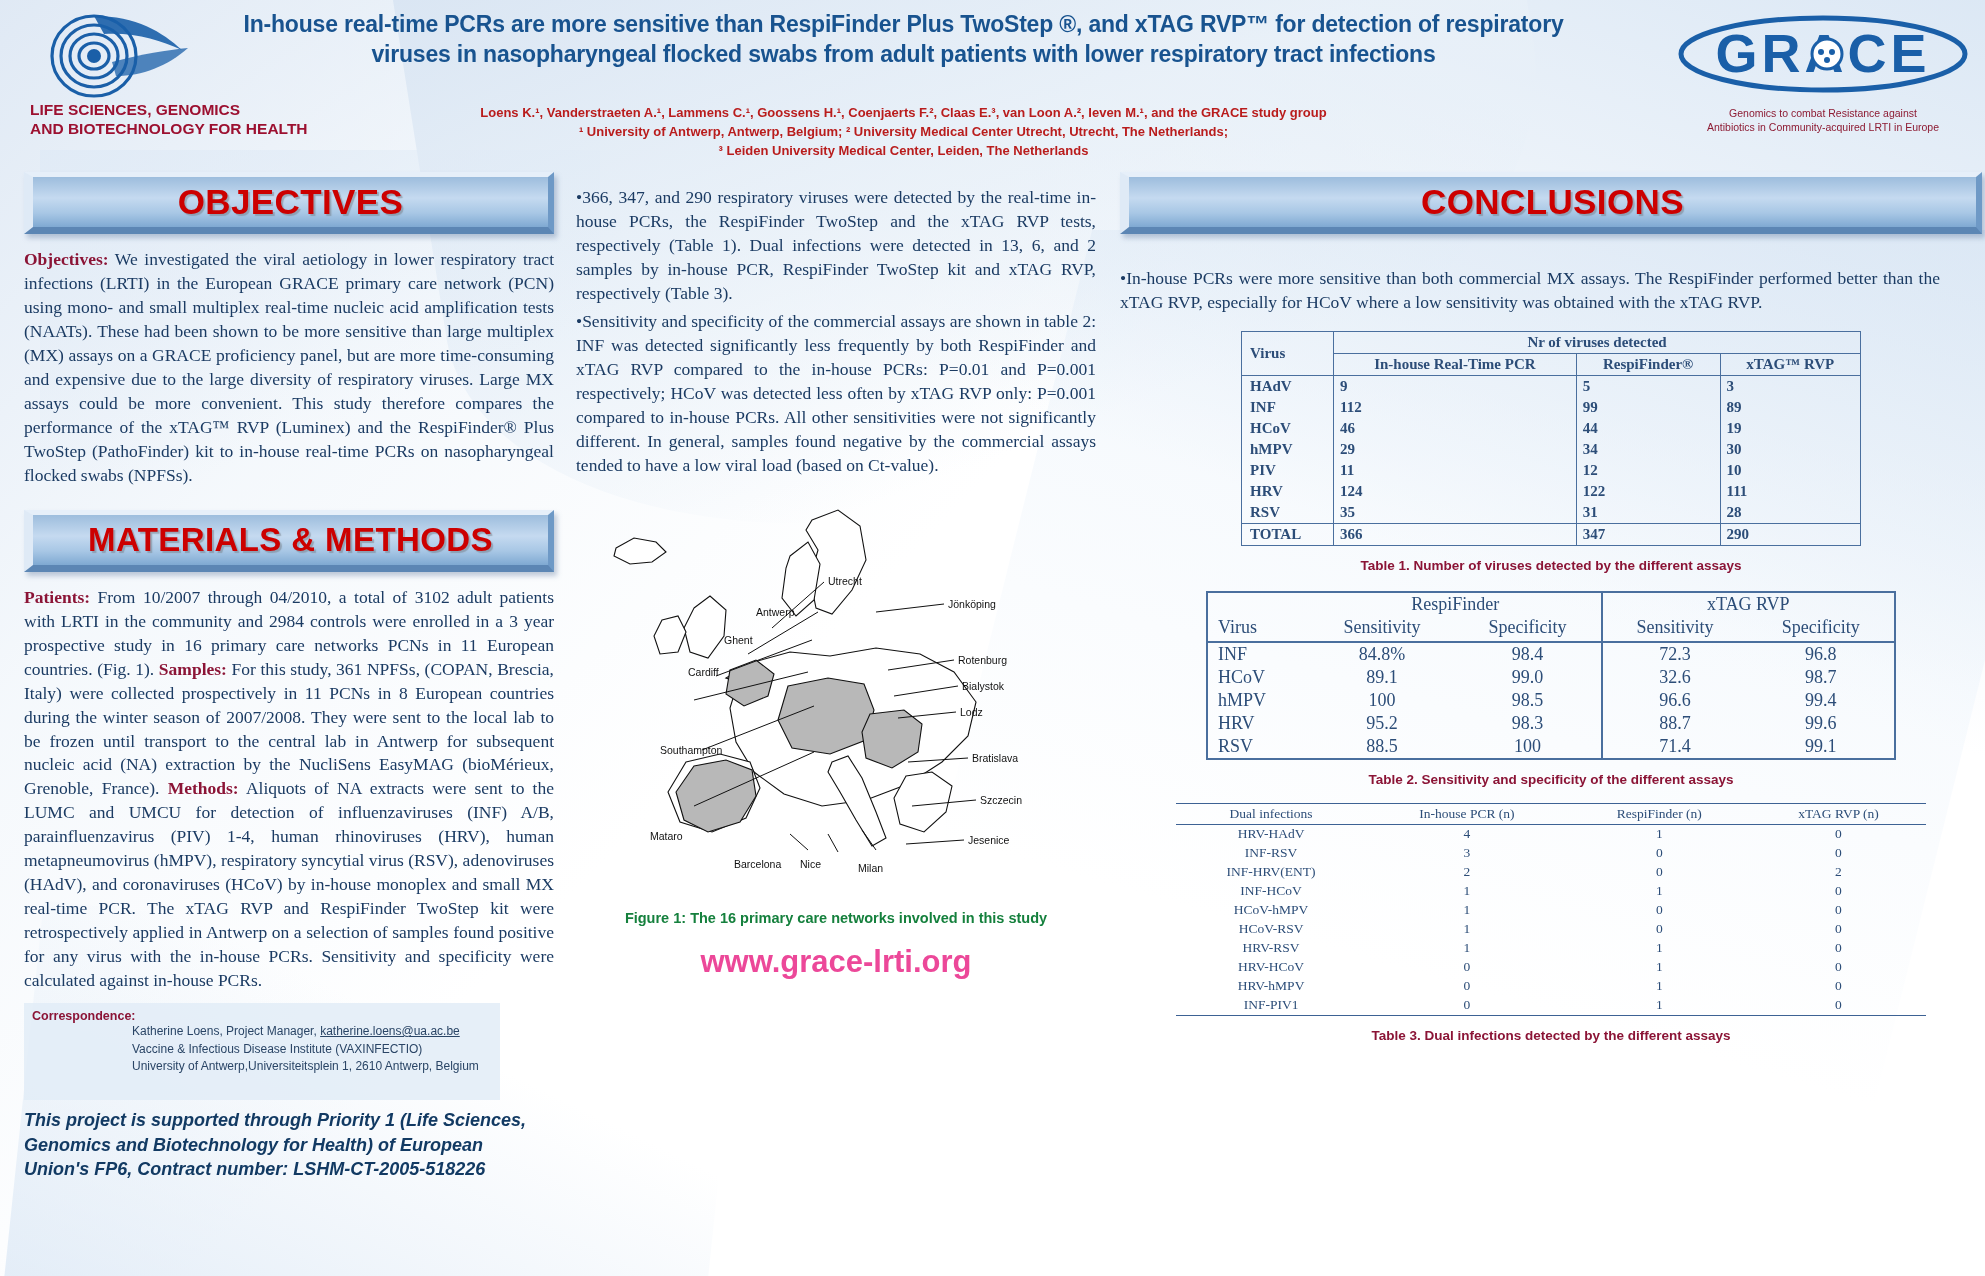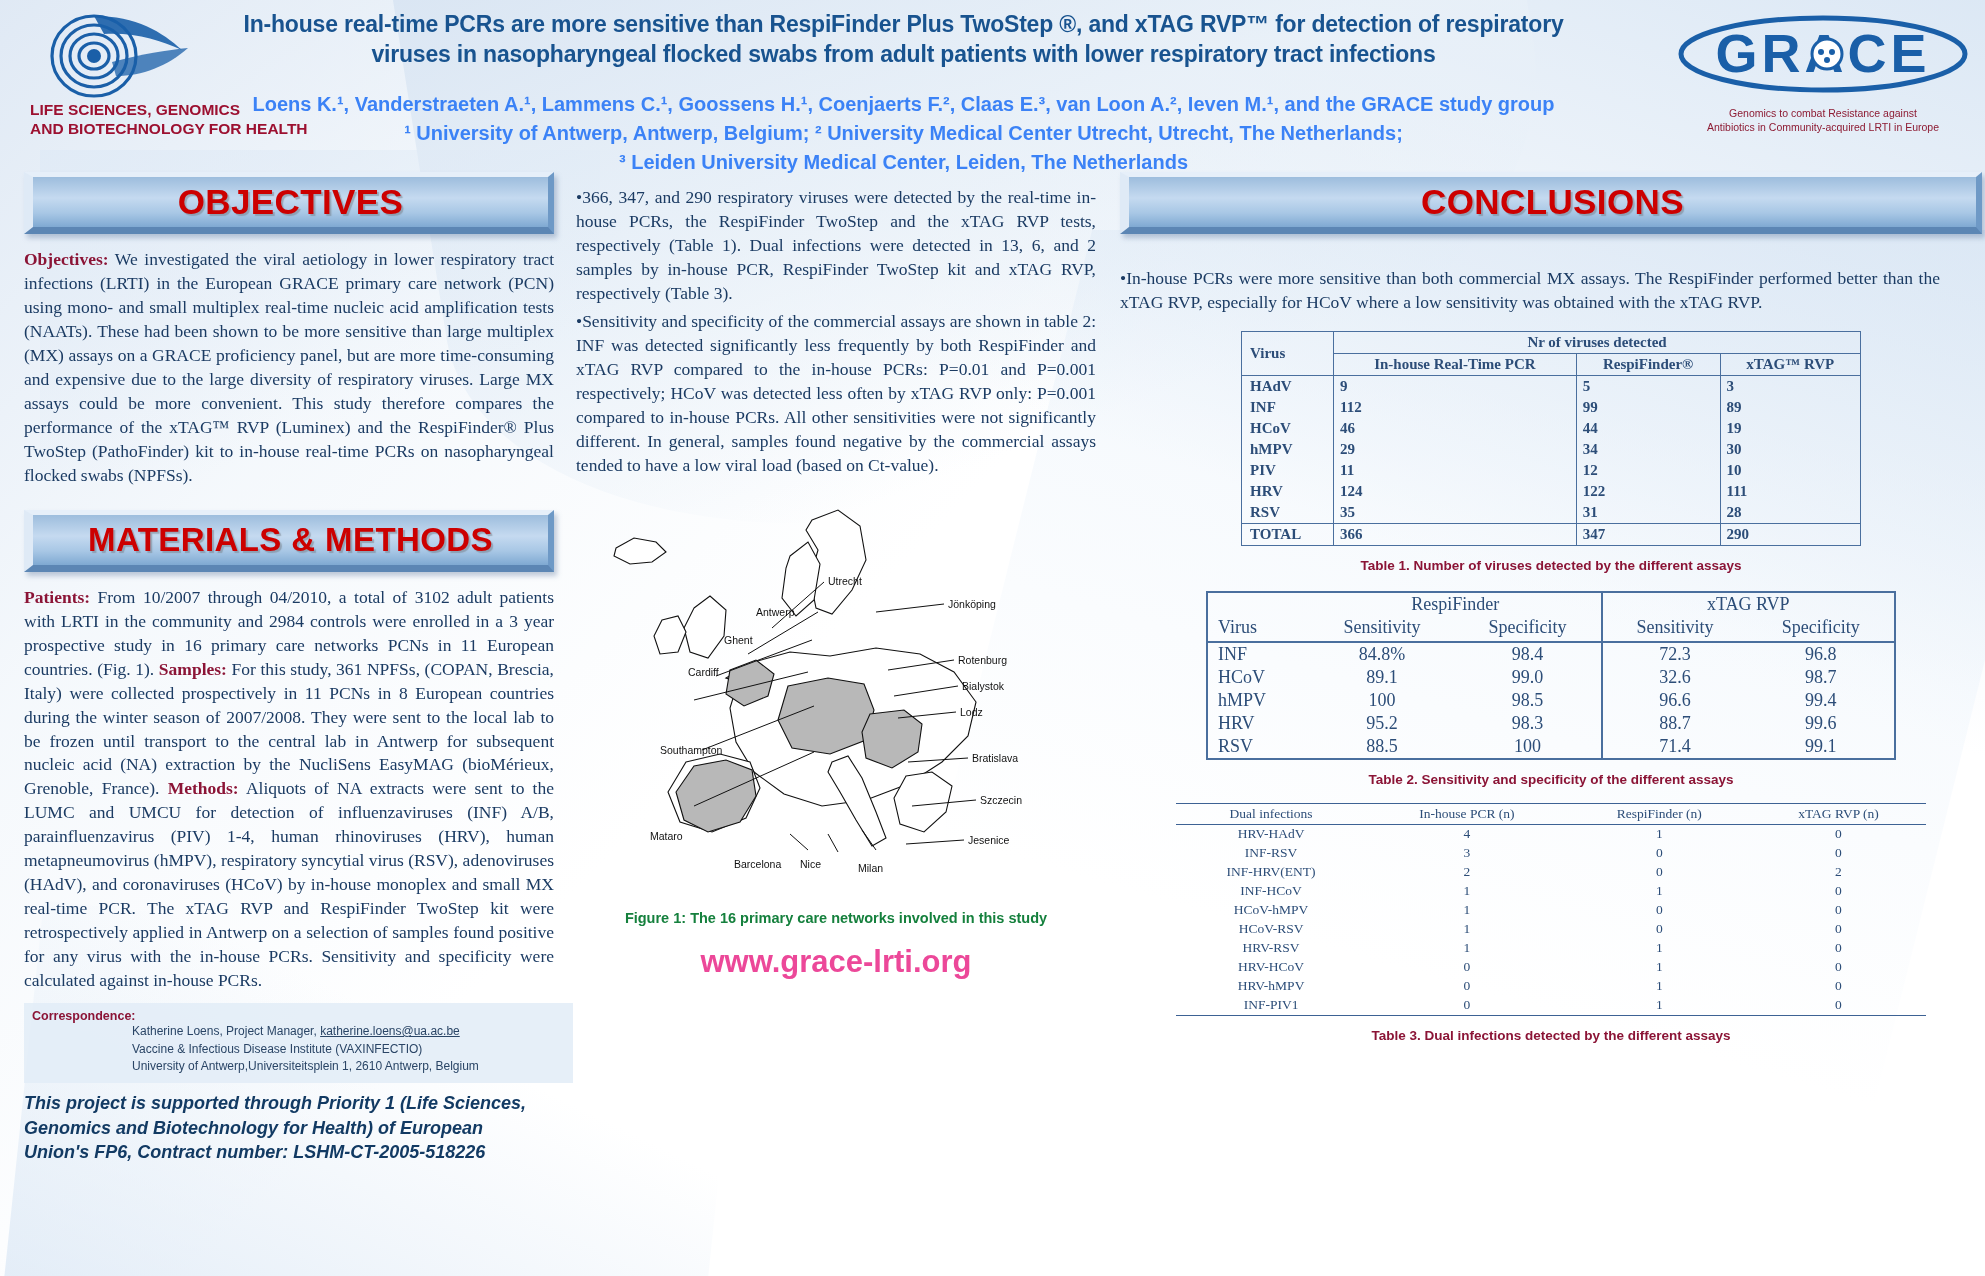--- a/index.html
+++ b/index.html
@@ -55,23 +55,23 @@
   }
   .title-block {
     position: absolute; left: 170px; right: 348px; top: 10px; text-align: center;
   }
   .ptitle {
     font-family: "Liberation Sans", sans-serif;
     font-size: 23px; font-weight: bold; color: #18538f; line-height: 1.30;
     letter-spacing: -0.2px;
   }
   .authors {
-    margin-top: 20px;
-    font-family: "Liberation Sans", sans-serif;
-    font-size: 20px; font-weight: bold; color: #3b82f6; line-height: 1.46;
+    margin-top: 34px;
+    font-family: "Liberation Sans", sans-serif;
+    font-size: 13px; font-weight: bold; color: #b91c1c; line-height: 1.46;
   }
   .logo-right {
     position: absolute; right: 14px; top: 6px; width: 300px; height: 150px;
   }
   .grace-word { position: absolute; left: 6px; top: 2px; width: 292px; height: 92px; }
   .grace-sub {
     position: absolute; left: 4px; top: 100px; width: 296px; text-align: center;
     font-family: "Liberation Sans", sans-serif;
     font-size: 10.5px; color: #8d1b33; line-height: 1.35;
   }
@@ -170,23 +170,23 @@
   }
   .url {
     font-family: "Liberation Sans", sans-serif;
     font-size: 31px; font-weight: bold; color: #ec4899;
     text-align: center; margin-top: 18px;
   }
 
   
   .corr-box {
     position: relative; z-index: 3;
-    margin-top: 10px; width: 549px;
+    margin-top: 10px; width: 476px;
     background: rgba(226,236,247,.85);
-    padding: 6px 8px 8px 8px;
+    padding: 6px 8px 25px 8px;
   }
   .corr-title {
     font-family: "Liberation Sans", sans-serif;
     font-size: 12.5px; font-weight: bold; color: #8b1436;
   }
   .corr-lines {
     font-family: "Liberation Sans", sans-serif;
     font-size: 12px; color: #2a4566; line-height: 1.45; margin-left: 100px;
   }
   .corr-lines a, .corr-lines .mail { text-decoration: underline; color: #2a4566; }

